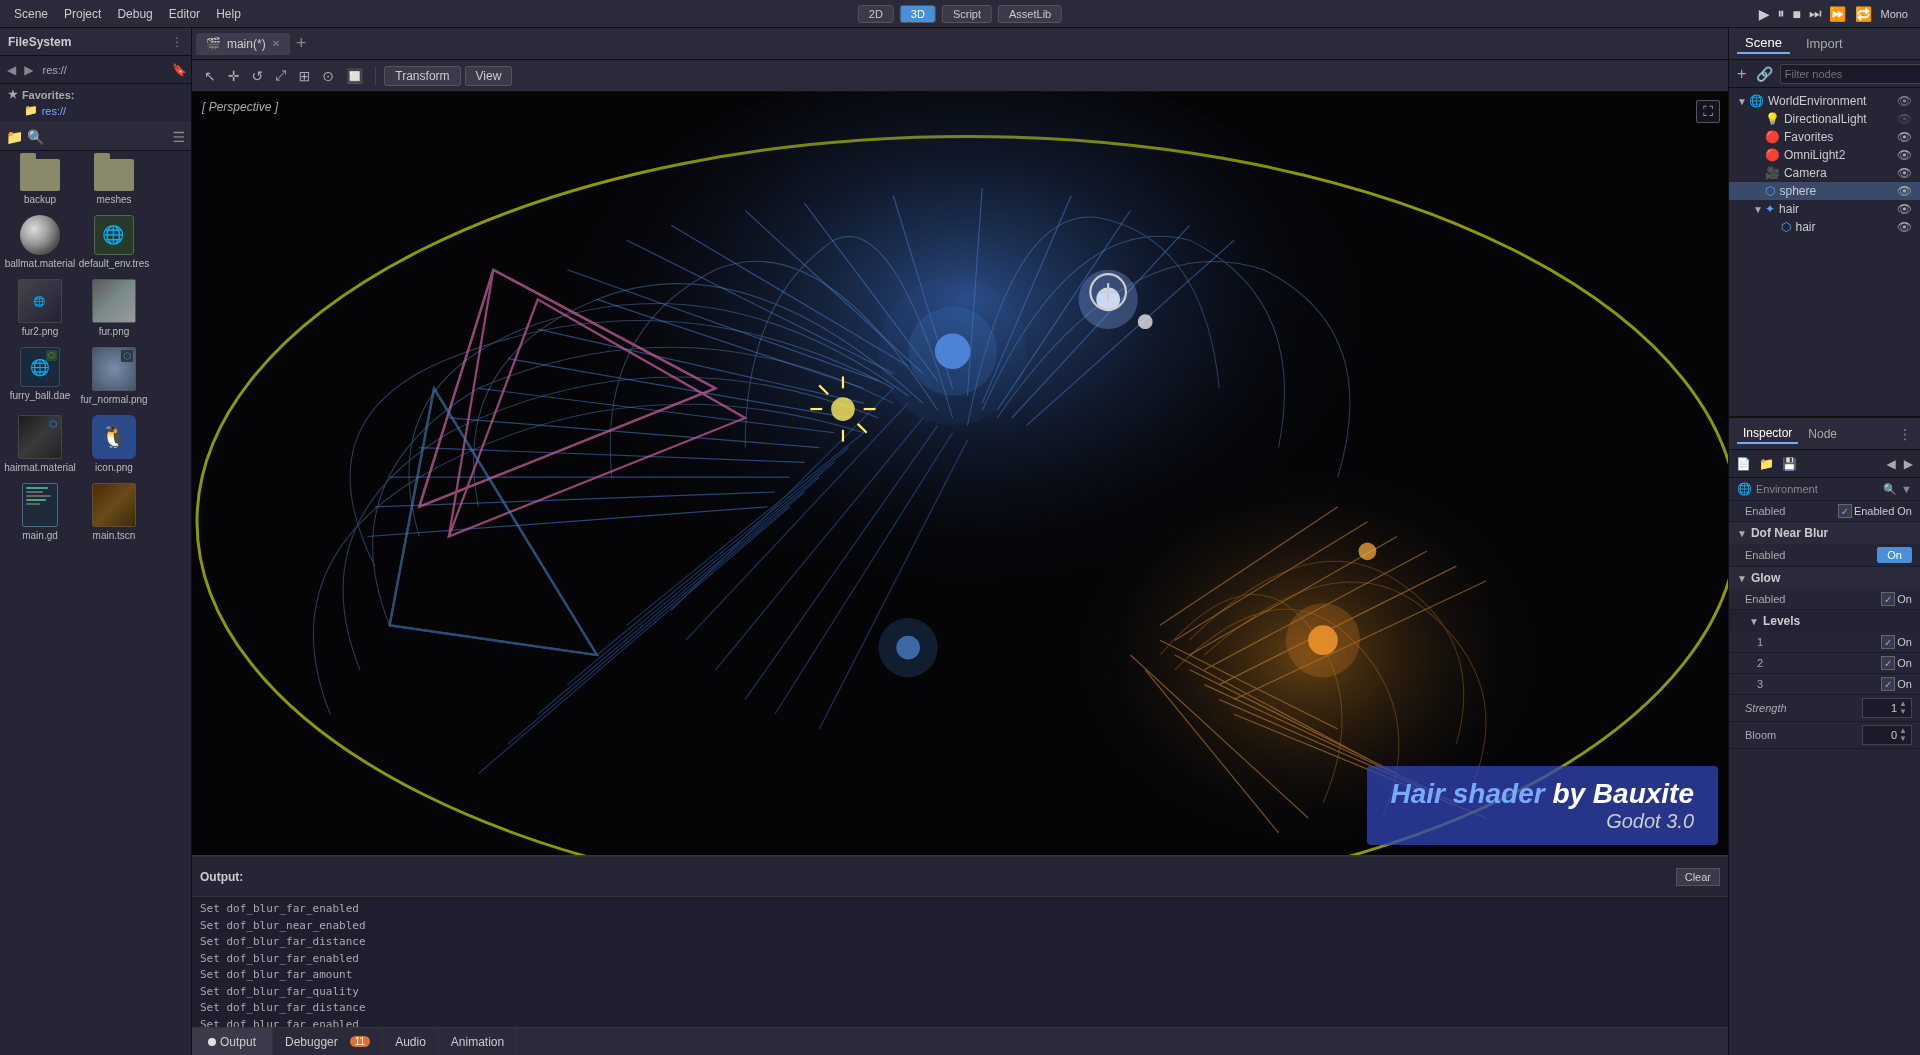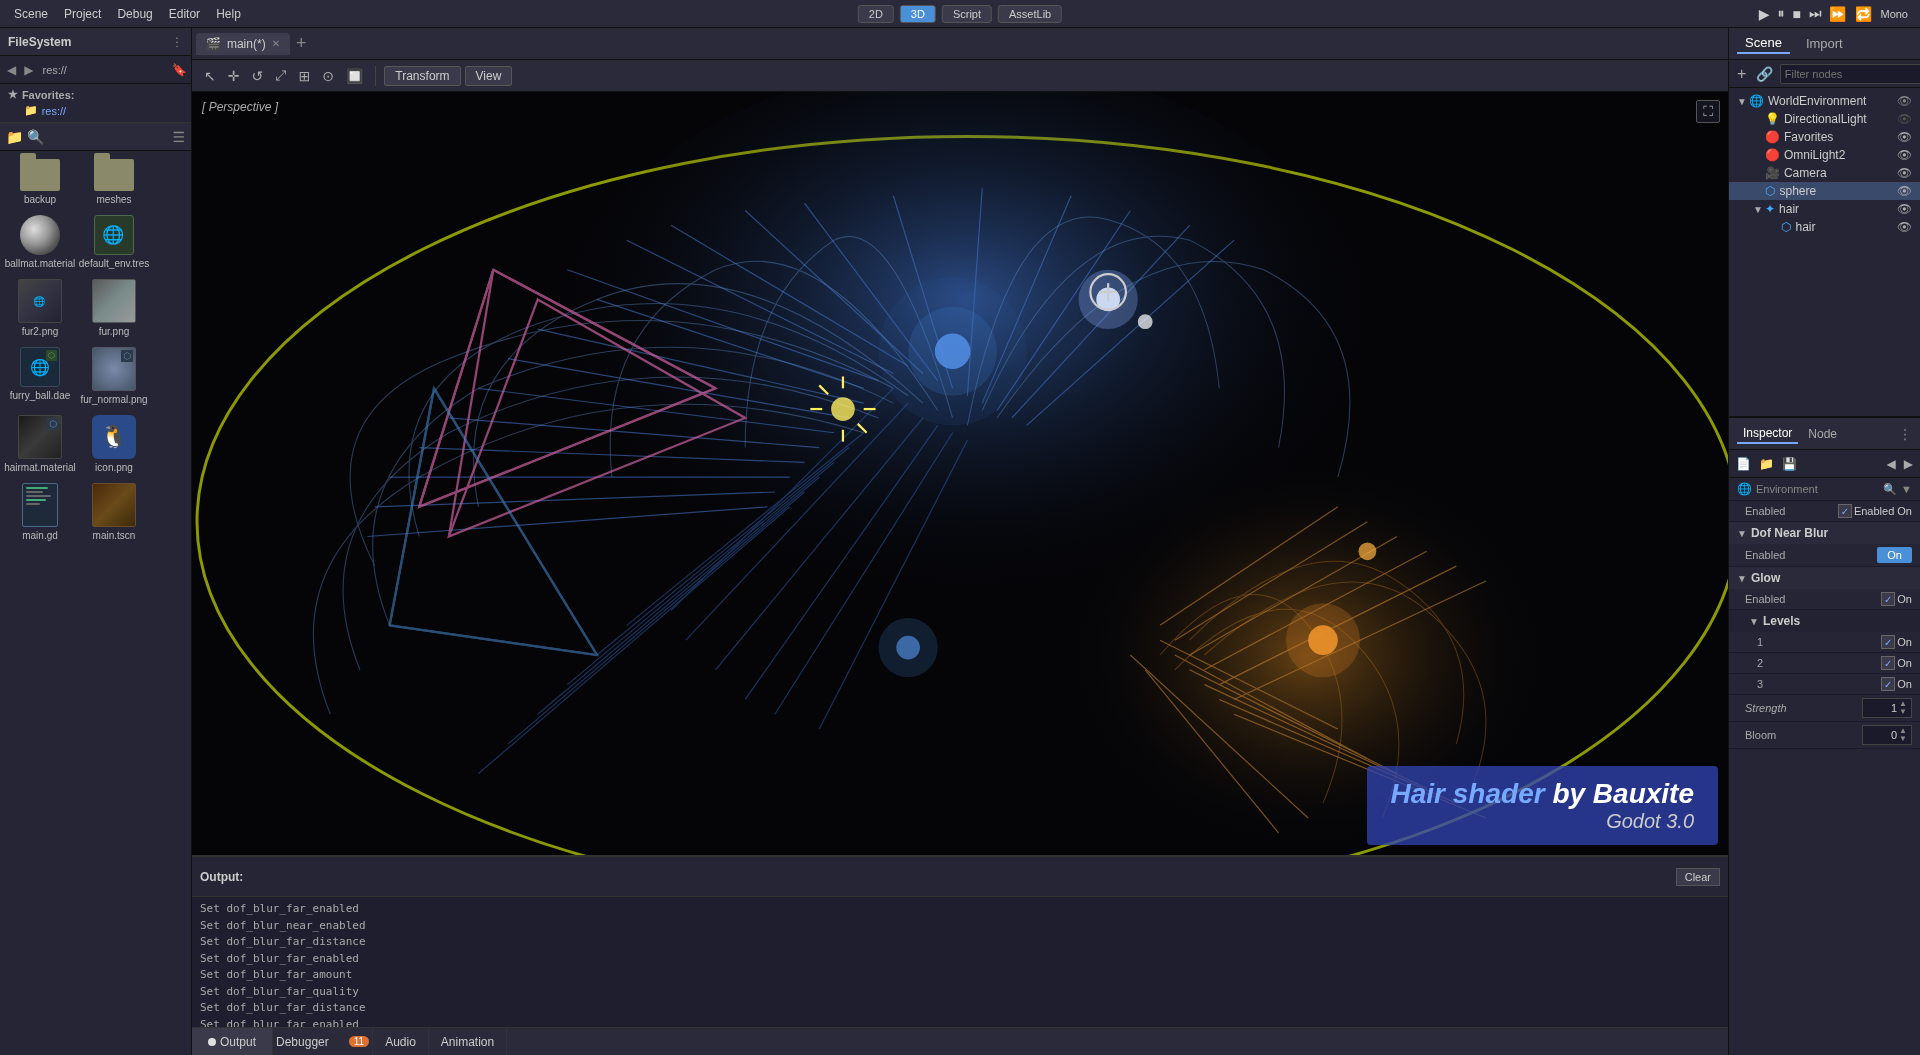--- a/index.html
+++ b/index.html
@@ -344,21 +344,21 @@
           <div class="log-line">Set dof_blur_far_enabled</div>
           <div class="log-line">Set dof_blur_far_enabled</div>
 
         </div>
 
         <div style="display:flex; background:#2a2a3a; height:28px; border-top:1px solid #333; flex-shrink:0;">
           <div style="padding:4px 16px; color:#ccc; font-size:12px; cursor:pointer; border-right:1px solid #333; display:flex; align-items:center; gap:4px; background:#3a3a4a;">
             <span style="width:8px; height:8px; border-radius:50%; background:#e0e0e0;"></span>
             <span>Output</span>
           </div>
-          <div style="padding:4px 3px; color:#ccc; font-size:12px; cursor:pointer; border-right:1px solid #333; display:flex; align-items:center; gap:20px;">
+          <div style="padding:4px 12px; color:#ccc; font-size:12px; cursor:pointer; border-right:1px solid #333; display:flex; align-items:center; gap:12px;">
             <span>Debugger</span>
             <span style="background:#e07030; color:#fff; border-radius:10px; padding:0 5px; font-size:10px;">11</span>
           </div>
           <div style="padding:4px 12px; color:#ccc; font-size:12px; cursor:pointer; border-right:1px solid #333; display:flex; align-items:center; gap:4px;">
             <span>Audio</span>
           </div>
           <div style="padding:4px 12px; color:#ccc; font-size:12px; cursor:pointer; border-right:1px solid #333; display:flex; align-items:center; gap:4px;">
             <span>Animation</span>
           </div>
         </div>

